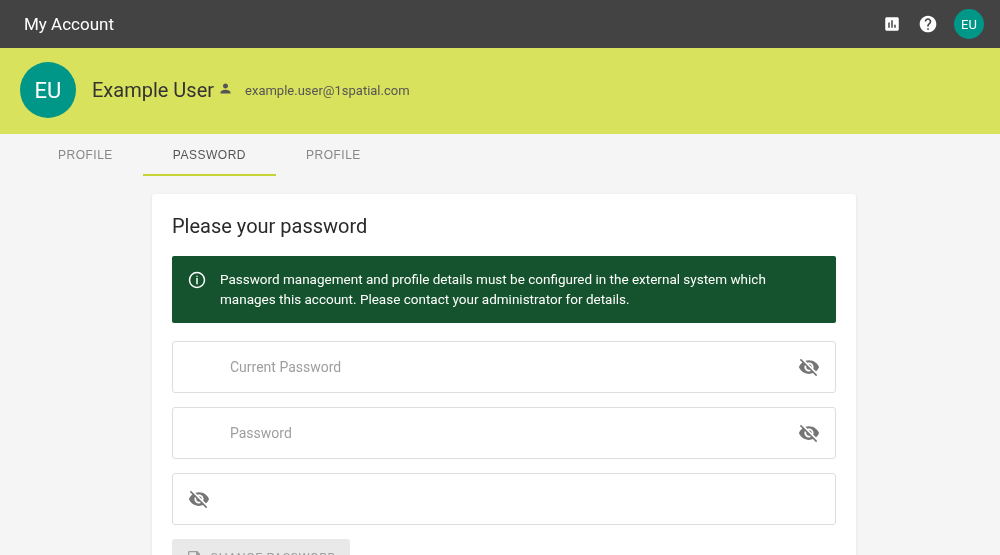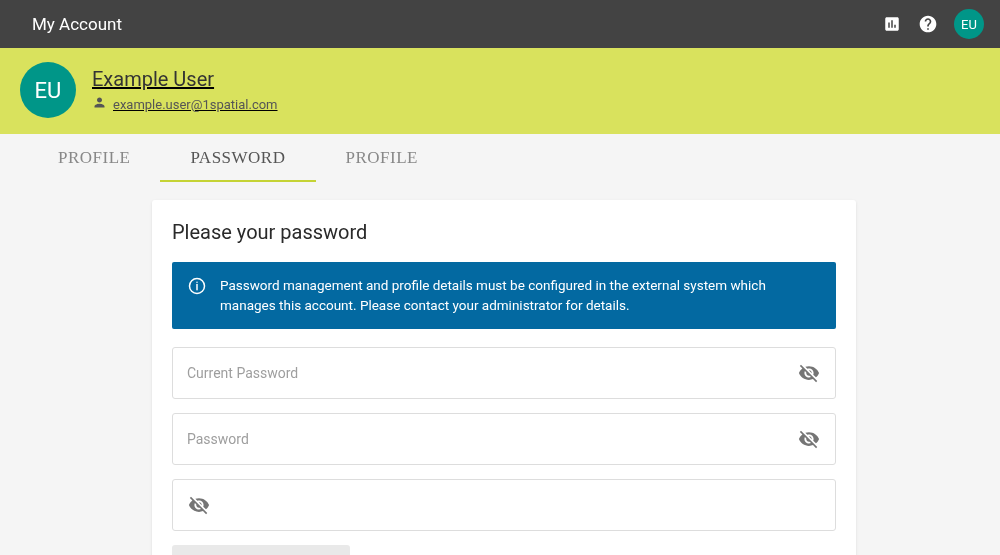--- a/index.html
+++ b/index.html
@@ -9,21 +9,21 @@
       width: 1000px;
       height: 555px;
       overflow: hidden;
     }
     .topbar {
       background: #434343;
       height: 48px;
       display: flex;
       align-items: center;
       justify-content: space-between;
-      padding: 0 16px 0 32px;
+      padding: 0 16px 0 24px;
     }
     .topbar-title {
       color: #fff;
       font-size: 17px;
       font-weight: 400;
     }
     .topbar-right {
       display: flex;
       align-items: center;
       gap: 16px;
@@ -64,74 +64,73 @@
       background: #009688;
       color: #fff;
       display: flex;
       align-items: center;
       justify-content: center;
       font-size: 22px;
       font-weight: 400;
     }
     .header-info {
       display: flex;
-      flex-direction: column;
+      flex-direction: row;
       gap: 4px;
-      text-decoration: underline;
     }
     .header-name {
       font-size: 20px;
       color: #333;
       font-weight: 400;
     }
     .header-email-row {
       display: flex;
       align-items: center;
-      gap: 6px;
+      gap: 12px;
       color: #555;
       font-size: 13px;
       justify-content: flex-end;
     }
     .tabs {
       display: flex;
       padding-left: 28px;
       background: #f5f5f5;
     }
     .tab {
       padding: 14px 30px 12px;
-      font-size: 17px;
+      font-size: 12px;
       letter-spacing: 0.5px;
       color: #888;
       cursor: pointer;
       border-bottom: 2px solid transparent;
       background: transparent;
       border-top: none;
       border-left: none;
       border-right: none;
-      font-family: Liberation Serif, serif;
+      font-family: Liberation Sans, sans-serif;
     }
     .tab.active {
       color: #555;
       border-bottom: 2px solid #c5d335;
     }
     .card {
       background: #fff;
       margin: 18px 144px 0 152px;
       border-radius: 3px;
       box-shadow: 0 1px 3px rgba(0,0,0,0.1);
       padding: 20px 20px 18px;
     }
     .card-title {
       font-size: 20px;
       font-weight: 400;
       color: #2a2a2a;
       margin-bottom: 18px;
     }
     .info-banner {
-      background: #0369a1;
+      background: #14532d;
       color: #fff;
       padding: 14px 16px;
       border-radius: 2px;
       display: flex;
       gap: 14px;
       align-items: flex-start;
       margin-bottom: 18px;
     }
     .info-banner-icon {
       flex-shrink: 0;
@@ -151,20 +150,21 @@
       margin-bottom: 14px;
     }
     .input-row input {
       flex: 1;
       border: none;
       outline: none;
       font-size: 14px;
       color: #0f172a;
       background: transparent;
       font-family: inherit;
+      margin-left: 43px;
     }
     .input-row input::placeholder {
       color: #9e9e9e;
     }
     .eye-btn {
       width: 24px;
       height: 24px;
       display: flex;
       align-items: center;
       justify-content: center;

